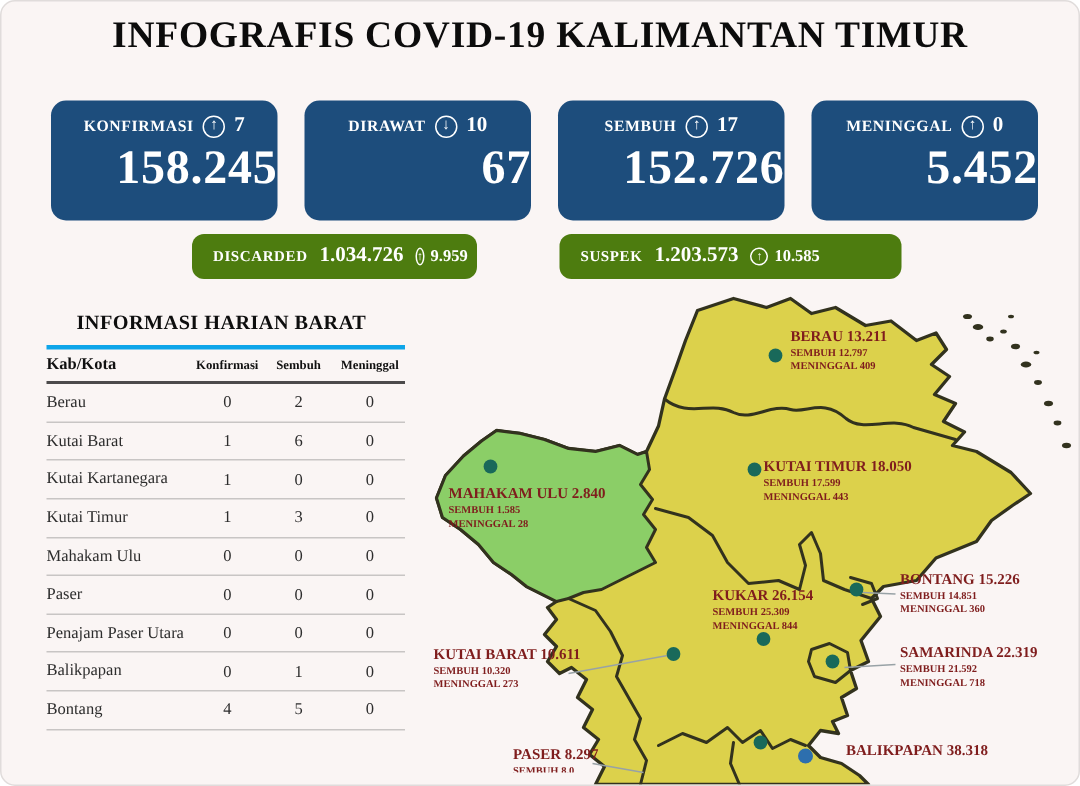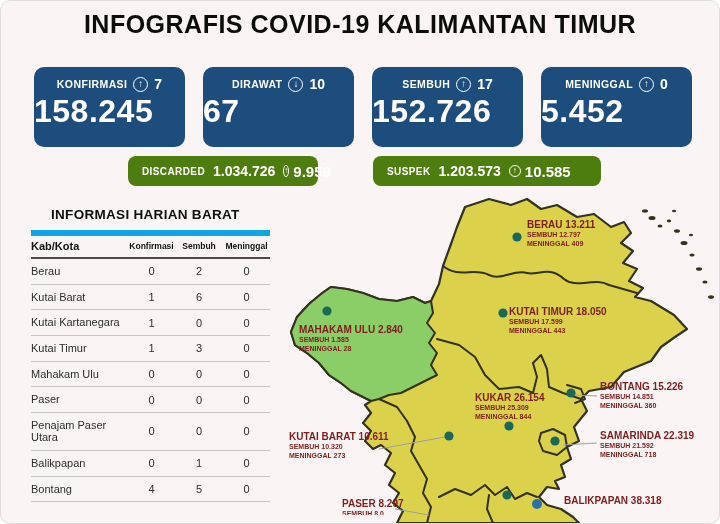--- a/index.html
+++ b/index.html
@@ -1,51 +1,51 @@
 <!DOCTYPE html>
 <html><head>
 <meta charset="utf-8">
 <style>
   html,body{margin:0;padding:0;background:#ffffff;}
   .page{
     position:relative;width:718px;height:522px;margin:0 auto;
     background:#faf5f4;border:1px solid #e0dcdb;border-radius:10px;
-    overflow:hidden;font-family:Liberation Sans, sans-serif;color:#111;
+    overflow:hidden;font-family:Liberation Serif, serif;color:#111;
   }
   
   .main-title{position:absolute;top:9px;left:0;right:0;text-align:center;
     font-size:25px;font-weight:800;letter-spacing:.5px;color:#0c0c0c;}
   .update-line{position:absolute;top:42px;left:0;right:0;text-align:center;
     font-size:11px;font-weight:700;color:#1a1a1a;}
   
   .cards{position:absolute;top:66px;left:33px;width:658px;display:flex;gap:18px;}
   .card{flex:1;height:80px;background:#1d4d7c;border-radius:10px;color:#fff;
     box-sizing:border-box;padding-top:9px;}
   .card-head{display:flex;justify-content:center;align-items:center;gap:6px;}
   .card-label{font-size:10.5px;font-weight:800;letter-spacing:.4px;}
   .circ{width:15px;height:15px;border:1.7px solid #fff;border-radius:50%;
     display:flex;align-items:center;justify-content:center;
     font-size:10px;font-weight:700;line-height:1;box-sizing:border-box;}
   .card-delta{font-size:14px;font-weight:800;}
-  .card-value{text-align:left;font-size:32px;font-weight:800;letter-spacing:.5px;margin-top:1px;}
+  .card-value{text-align:right;font-size:32px;font-weight:800;letter-spacing:.5px;margin-top:1px;}
   
   .bar{position:absolute;top:155px;height:30px;background:#4d7c0f;border-radius:8px;
     color:#fff;display:flex;align-items:center;gap:8px;box-sizing:border-box;padding:0 14px;}
   .bar.discarded{left:127px;width:190px;}
   .bar.suspek{left:372px;width:228px;}
   .bar-label{font-size:10px;font-weight:800;letter-spacing:.4px;}
   .bar-value{font-size:14px;font-weight:800;}
   .bar .circ{width:12px;height:12px;border-width:1.4px;font-size:8px;}
-  .bar-delta{font-size:15px;font-weight:800;margin-left:-4px;}
+  .bar-delta{font-size:11px;font-weight:800;margin-left:-4px;}
   
   .tbl-title{position:absolute;left:50px;top:206px;font-size:13.5px;font-weight:800;
     letter-spacing:.3px;color:#0e0e0e;}
   .tbl{position:absolute;left:30px;top:229px;width:239px;}
   .t-row{display:grid;grid-template-columns:97px 47px 48px 47px;align-items:center;}
-  .t-head{border-top:6px solid #0ea5e9;border-bottom:2px solid #4c4a4b;padding:4px 0 5px;}
+  .t-head{border-top:3px solid #0ea5e9;border-bottom:2px solid #4c4a4b;padding:4px 0 5px;}
   .t-head .h-name{font-size:11px;font-weight:800;}
   .t-head .h-num{font-size:8.5px;font-weight:800;text-align:center;}
   .t-body .t-row{border-bottom:1px solid #c8c5c4;padding:6px 0;}
   .c-name{font-size:11px;color:#2d2d2d;line-height:1.15;}
   .c-num{font-size:11px;color:#2d2d2d;text-align:center;}
   
   .map{position:absolute;left:278px;top:188px;width:440px;height:334px;}
   .map svg{position:absolute;left:0;top:0;}
   .map-label{position:absolute;color:#7f1d1d;}
   .map-label .t{font-size:10px;font-weight:800;white-space:nowrap;line-height:1.2;}

